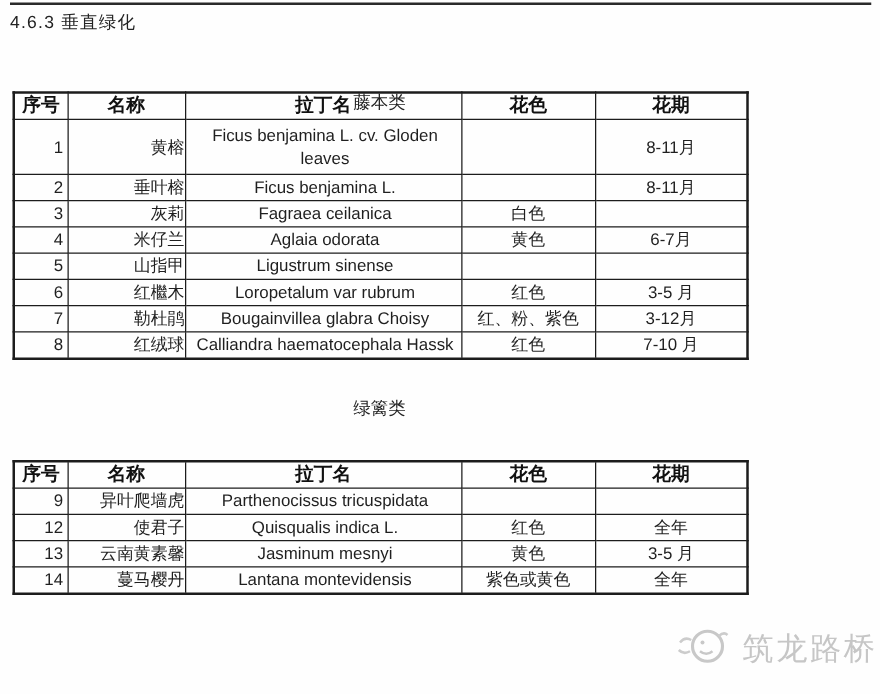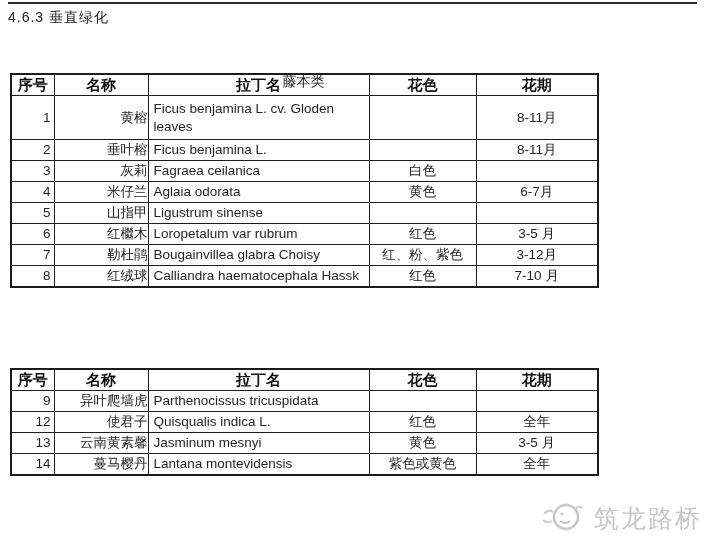--- a/index.html
+++ b/index.html
@@ -56,21 +56,21 @@
     font-size: 15px;
     font-weight: bold;
     text-align: center;
     height: 21px;
     color: #111;
   }
   table.grid tr { height: 21px; padding-left: 20px; }
   table.grid tr.tall { height: 44px; }
   td.col-seq  { text-align: right; padding-right: 3px; }
   td.col-name { text-align: right; padding-left: 4px; }
-  td.col-latin { text-align: left; padding-left: 5px; padding-right: 2px; }
+  td.col-latin { text-align: center; padding-left: 5px; padding-right: 2px; }
   td.col-flower-color, td.col-flower-period { text-align: center; }
   .watermark {
     position: absolute;
     top: 500px; right: 2px;
     display: flex;
     align-items: center;
     gap: 6px;
     color: #c3c3c3;
   }
   .watermark-text {
@@ -161,20 +161,21 @@
         <tr>
           <td class="col-seq">8</td>
           <td class="col-name">红绒球</td>
           <td class="col-latin">Calliandra  haematocephala  Hassk</td>
           <td class="col-flower-color">红色</td>
           <td class="col-flower-period">7-10 月</td>
         </tr>
       </tbody>
     </table>
 
+  <div class="caption caption-2">绿篱类</div>
 
   <table class="grid" id="table-1">
     <colgroup>
       <col style="width:43px">
         <col style="width:94px">
         <col style="width:221px">
         <col style="width:107px">
         <col style="width:122px">
     </colgroup>
   <thead>

